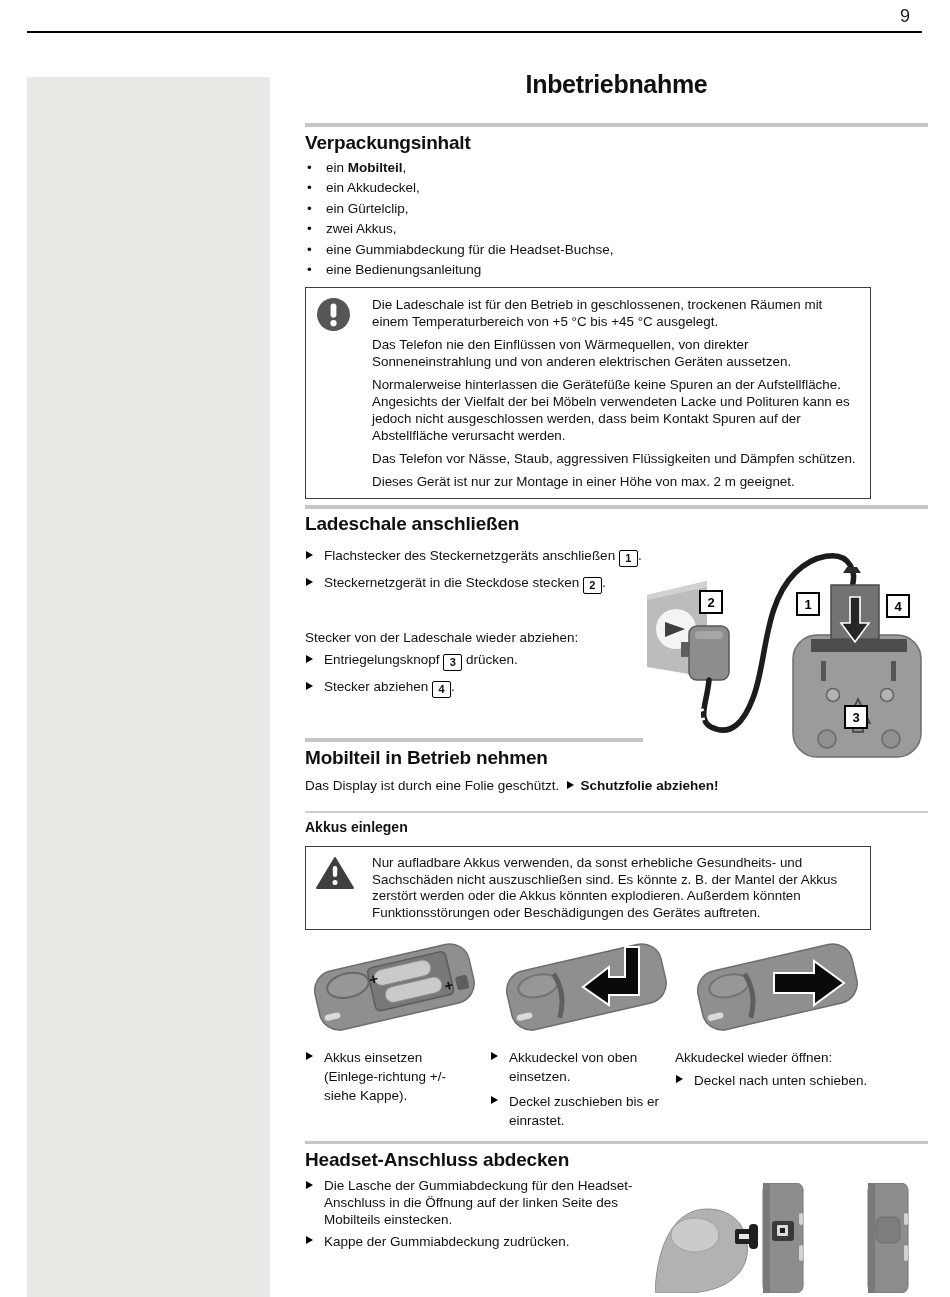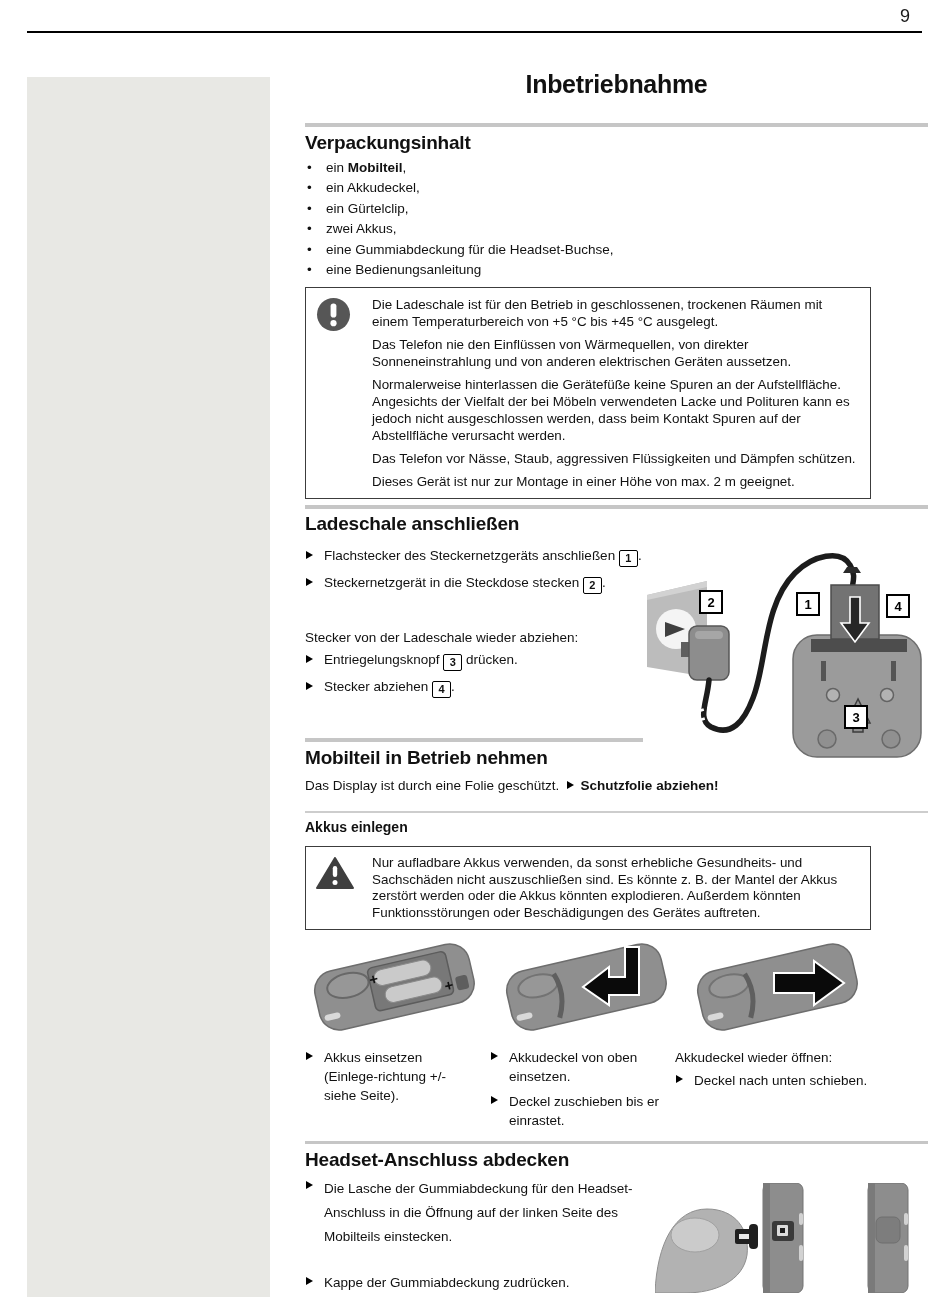--- a/index.html
+++ b/index.html
@@ -232,21 +232,21 @@
       <path d="M60,34 q8,22 -4,44" fill="none" stroke="#5f5f5f" stroke-width="5"></path>
       <rect x="14" y="66" width="16" height="6" rx="3" fill="#d9d9d9"></rect>
     </g>
     <polygon points="86,40 126,40 126,28 156,50 126,72 126,60 86,60" fill="#0a0a0a" stroke="#ffffff" stroke-width="2"></polygon>
   </svg>
 </div>
 
 <div class="abs cap-col" style="left:305px;top:1048px;width:172px;">
   <div class="cap-step">
     <span class="tri"></span>
-    <span>Akkus einsetzen (Einlege-richtung +/- siehe Seite).</span>
+    <span>Akkus einsetzen (Einlege-richtung +/- siehe Kappe).</span>
   </div>
 </div>
 <div class="abs cap-col" style="left:490px;top:1048px;width:180px;">
   <div class="cap-step">
     <span class="tri"></span>
     <span>Akkudeckel von oben einsetzen.</span>
   </div>
   <div class="cap-step">
     <span class="tri"></span>
     <span>Deckel zuschieben bis er einrastet.</span>
@@ -256,21 +256,21 @@
   <div class="cap-intro">Akkudeckel wieder öffnen:</div>
   <div class="cap-step">
     <span class="tri"></span>
     <span>Deckel nach unten schieben.</span>
   </div>
 </div>
 
 <div class="abs rule-med" style="left:305px;top:1141px;width:623px;"></div>
 <h2 class="abs sec" style="left:305px;top:1149px;">Headset-Anschluss abdecken</h2>
 <div class="abs" style="left:305px;top:1177px;width:345px;">
-  <div class="step" style="margin-bottom:24px;line-height:24px;">
+  <div class="step" style="margin-bottom:4px;line-height:17px;">
     <span class="tri"></span>
     <span>Die Lasche der Gummiabdeckung für den Headset-Anschluss in die Öffnung auf der linken Seite des Mobilteils einstecken.</span>
   </div>
   <div class="step" style="line-height:19.5px;text-align:center;">
     <span class="tri"></span>
     <span>Kappe der Gummiabdeckung zudrücken.</span>
   </div>
 </div>
 
 <div class="abs" style="left:655px;top:1183px;width:275px;height:110px;">

